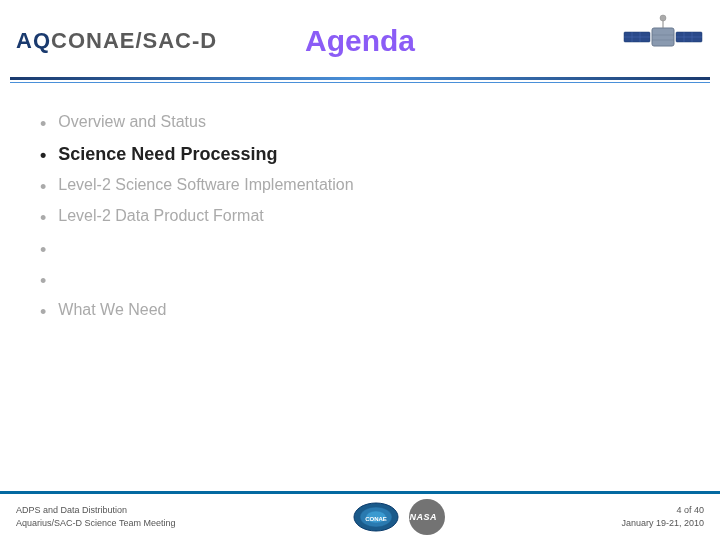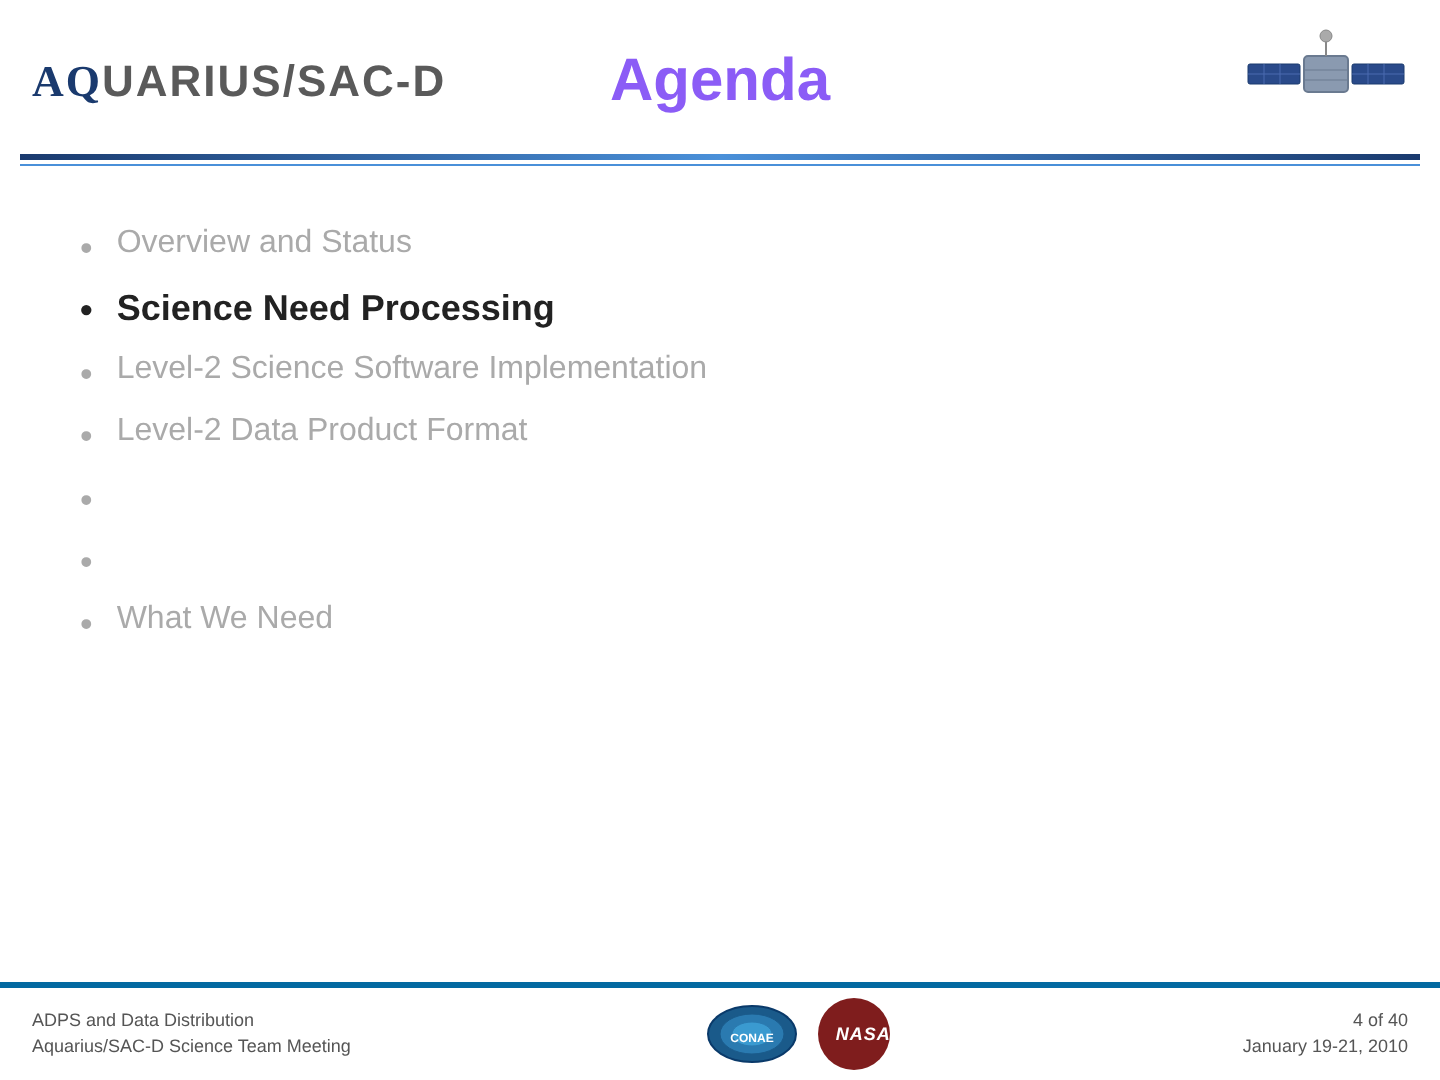--- a/index.html
+++ b/index.html
@@ -29,21 +29,20 @@
 
     .logo-text {
       font-size: 22px;
       font-weight: bold;
       color: #5a5a5a;
       letter-spacing: 1px;
     }
 
     .logo-text .aq {
       color: #1a3a6e;
-      font-family: Liberation Serif, serif;
     }
 
     .header-title {
       font-size: 30px;
       font-weight: bold;
       color: #8b5cf6;
       position: absolute;
       left: 50%;
       transform: translateX(-50%);
     }
@@ -133,44 +132,44 @@
     .conae-logo {
       width: 50px;
       height: 32px;
     }
 
     
     .nasa-logo {
       width: 36px;
       height: 36px;
       border-radius: 50%;
-      background: #7f1d1d;
-      display: flex;
-      align-items: center;
-      justify-content: flex-end;
+      background: #737373;
+      display: flex;
+      align-items: center;
+      justify-content: flex-start;
       color: #fff;
       font-size: 8px;
       font-weight: bold;
       font-style: italic;
       letter-spacing: 0.5px;
     }
 
     
     .sat-svg {
       width: 90px;
       height: 65px;
     }
   </style>
 </head>
 <body>
 
 <div class="header">
   <div class="logo-area">
     <span class="logo-text">
-      <span class="aq">AQ</span><span style="color:#5a5a5a;">UARIUS/SAC-D</span>
+      <span class="aq">AQ</span><span style="color:#5a5a5a;">CONAE/SAC-D</span>
     </span>
   </div>
   <div class="header-title">Agenda</div>
 
   <svg class="sat-svg" viewBox="0 0 90 65" xmlns="http://www.w3.org/2000/svg">
 
     <rect x="38" y="20" width="22" height="18" rx="2" fill="#8a9ab0" stroke="#6a7a90" stroke-width="1"></rect>
 
     <rect x="10" y="24" width="26" height="10" rx="1" fill="#2a4a8a" stroke="#1a3a6e" stroke-width="0.5"></rect>
     <line x1="10" y1="29" x2="36" y2="29" stroke="#4a6ab0" stroke-width="0.5"></line>

